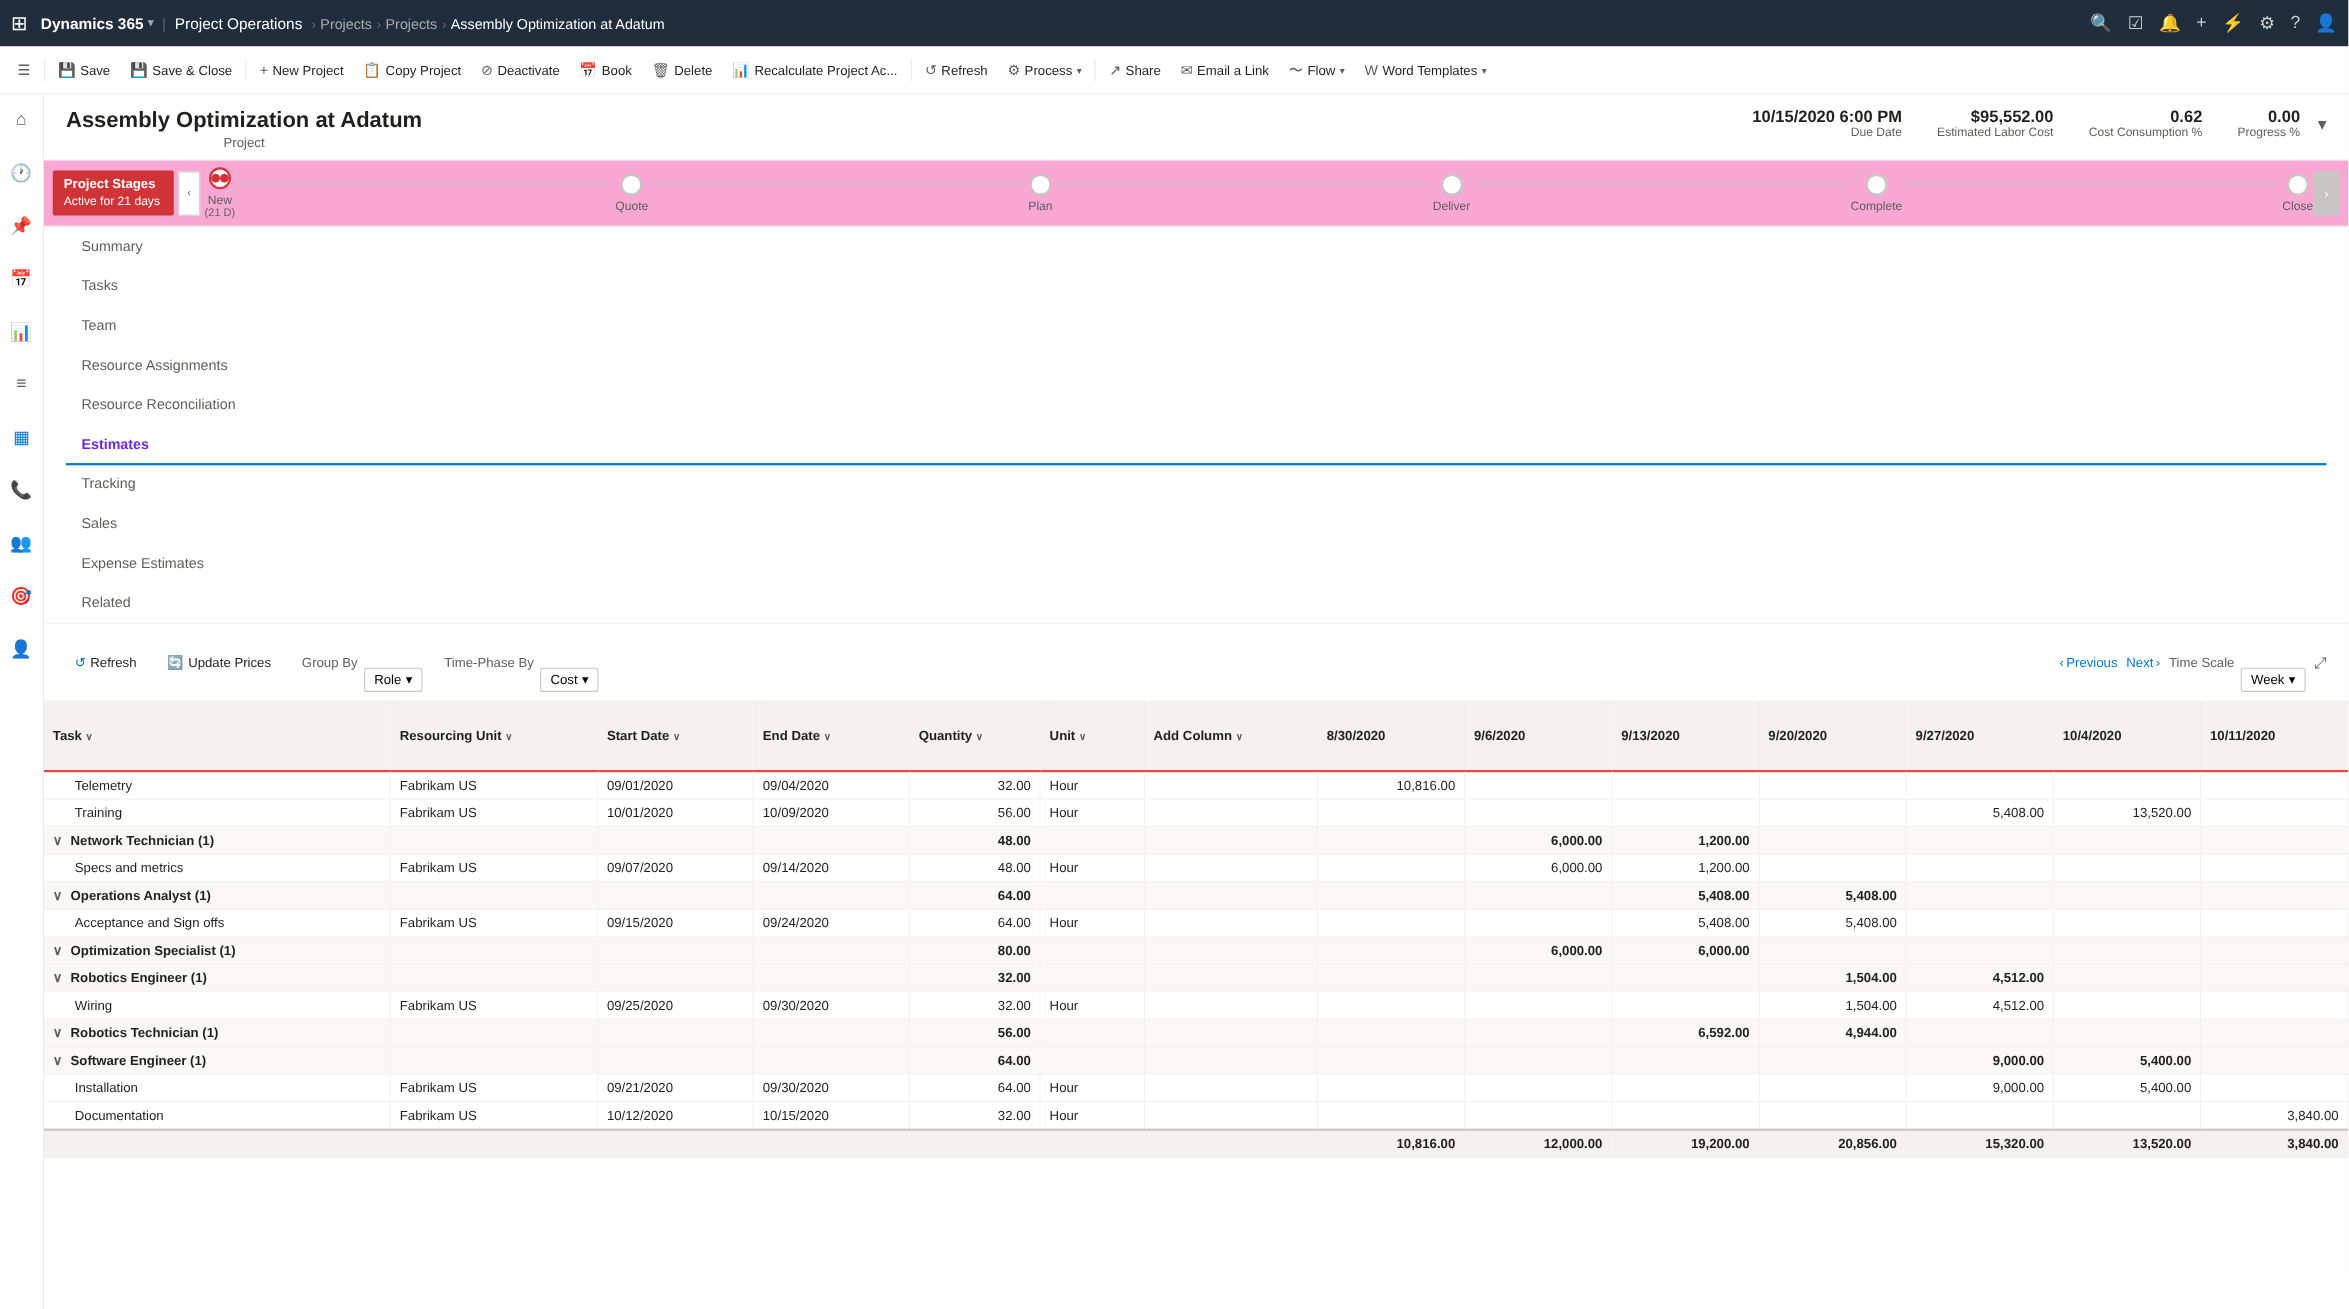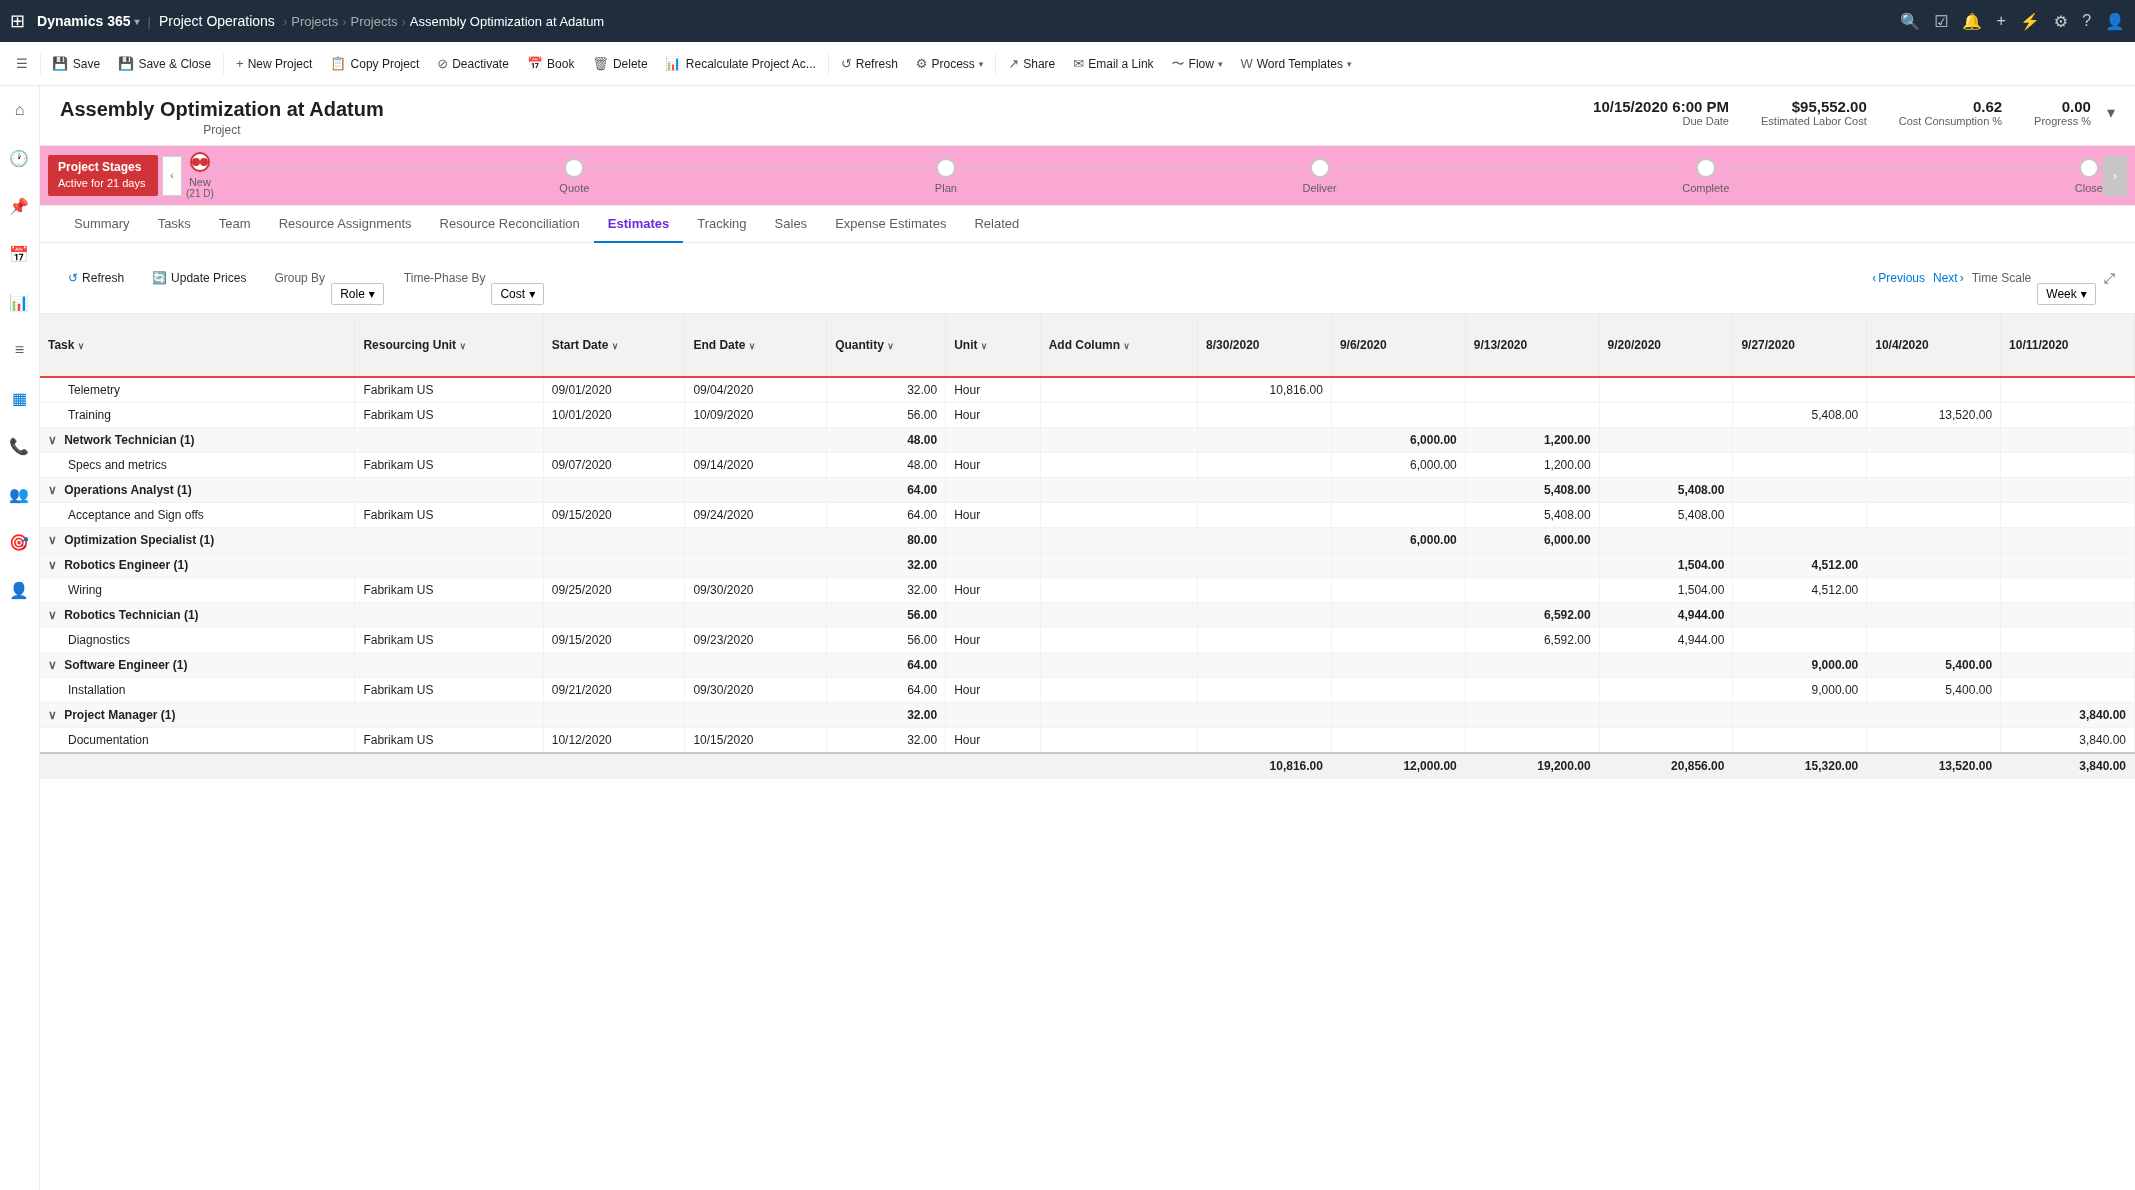--- a/index.html
+++ b/index.html
@@ -168,20 +168,21 @@
       align-items: center;
       flex: 1;
     }
 
     
     .tabs {
       border-bottom: 1px solid #edebe9;
       display: flex;
       padding: 0 20px;
       background: #fff;
+      flex-direction: column;
     }
     .tab {
       padding: 10px 14px;
       font-size: 13px;
       color: #605e5c;
       cursor: pointer;
       border-bottom: 2px solid transparent;
       margin-bottom: -1px;
     }
     .tab.active { color: #6d28d9; border-bottom-color: #0078d4; font-weight: 600; }
@@ -729,36 +730,20 @@
         <td></td>
         <td></td>
         <td class="numeric"></td>
         <td class="numeric"></td>
         <td class="numeric">6,592.00</td>
         <td class="numeric">4,944.00</td>
         <td class="numeric"></td>
         <td class="numeric"></td>
         <td class="numeric"></td>
       </tr>
-            <tr class="data-row">
-        <td style="padding-left:28px;">Diagnostics</td>
-        <td>Fabrikam US</td>
-        <td>09/15/2020</td>
-        <td>09/23/2020</td>
-        <td class="numeric">56.00</td>
-        <td>Hour</td>
-        <td></td>
-        <td class="numeric"></td>
-        <td class="numeric"></td>
-        <td class="numeric">6,592.00</td>
-        <td class="numeric">4,944.00</td>
-        <td class="numeric"></td>
-        <td class="numeric"></td>
-        <td class="numeric"></td>
-      </tr>
             <tr class="group-row">
         <td colspan="1">
           <span class="expand-icon">∨</span>
           <strong>Software Engineer (1)</strong>
         </td>
         <td></td>
         <td></td>
         <td></td>
         <td class="numeric">64.00</td>
         <td></td>
@@ -779,39 +764,20 @@
         <td class="numeric">64.00</td>
         <td>Hour</td>
         <td></td>
         <td class="numeric"></td>
         <td class="numeric"></td>
         <td class="numeric"></td>
         <td class="numeric"></td>
         <td class="numeric">9,000.00</td>
         <td class="numeric">5,400.00</td>
         <td class="numeric"></td>
-      </tr>
-            <tr class="group-row">
-        <td colspan="1">
-          <span class="expand-icon">∨</span>
-          <strong>Project Manager (1)</strong>
-        </td>
-        <td></td>
-        <td></td>
-        <td></td>
-        <td class="numeric">32.00</td>
-        <td></td>
-        <td></td>
-        <td class="numeric"></td>
-        <td class="numeric"></td>
-        <td class="numeric"></td>
-        <td class="numeric"></td>
-        <td class="numeric"></td>
-        <td class="numeric"></td>
-        <td class="numeric">3,840.00</td>
       </tr>
             <tr class="data-row">
         <td style="padding-left:28px;">Documentation</td>
         <td>Fabrikam US</td>
         <td>10/12/2020</td>
         <td>10/15/2020</td>
         <td class="numeric">32.00</td>
         <td>Hour</td>
         <td></td>
         <td class="numeric"></td>

